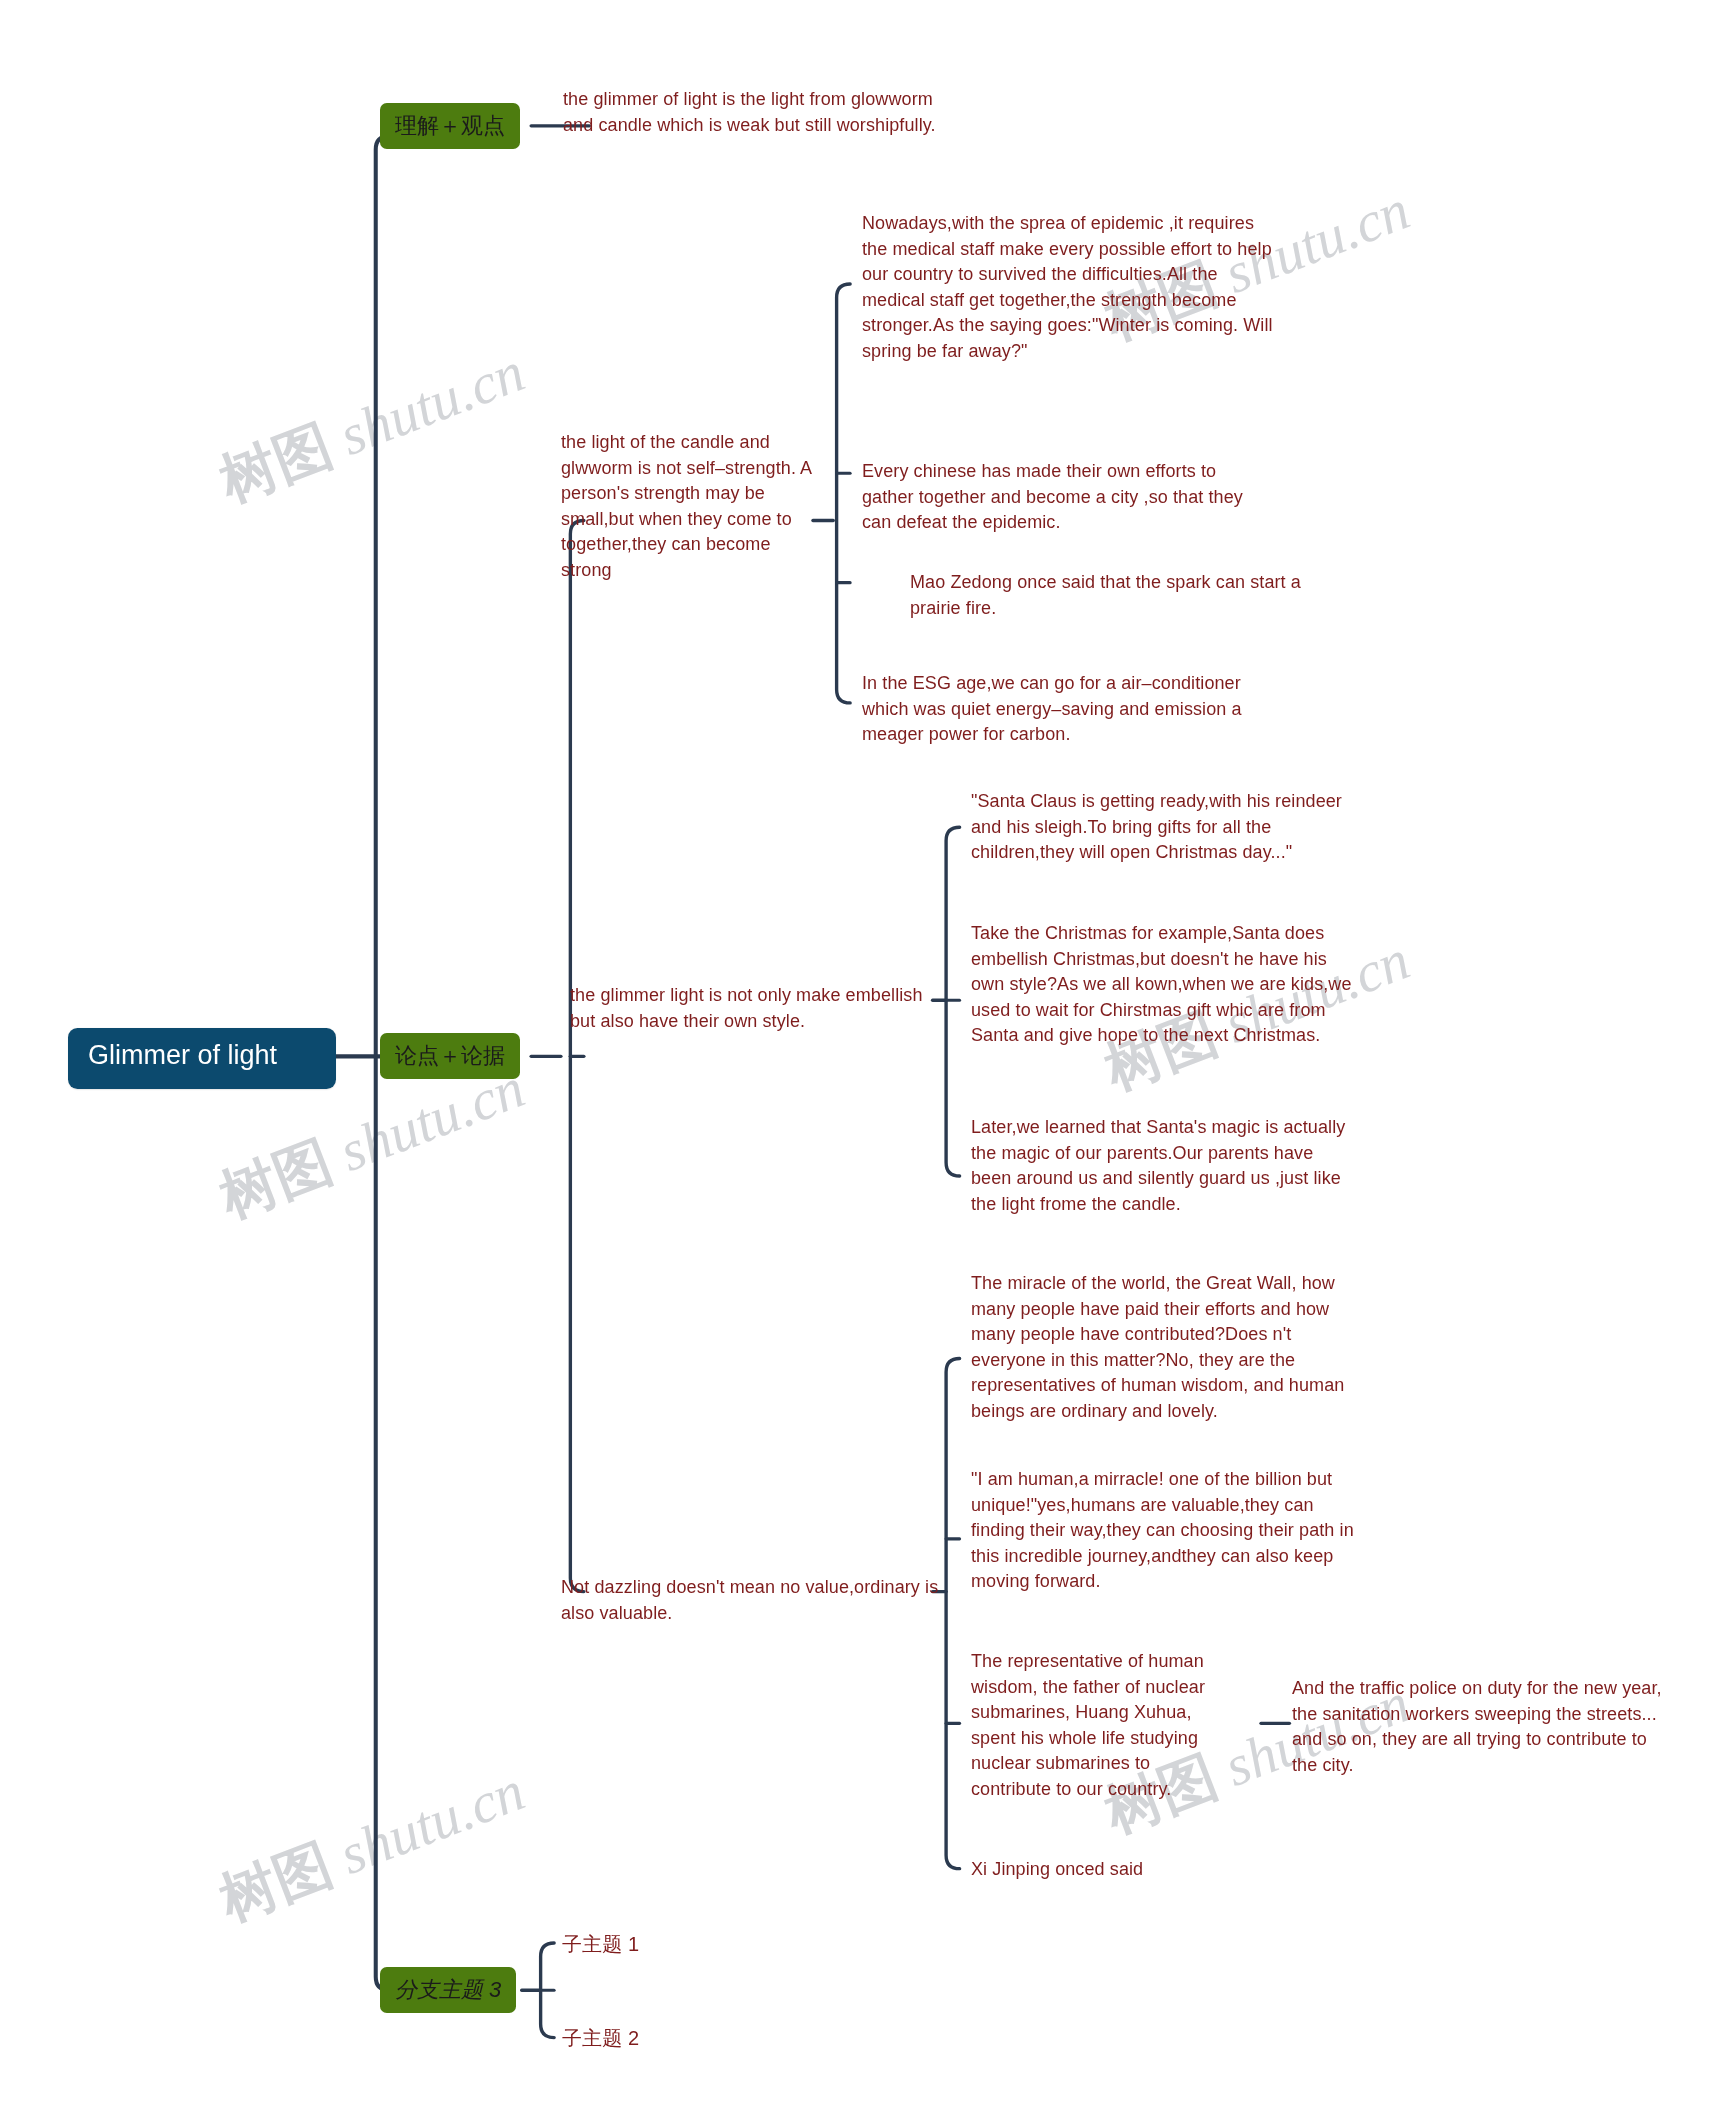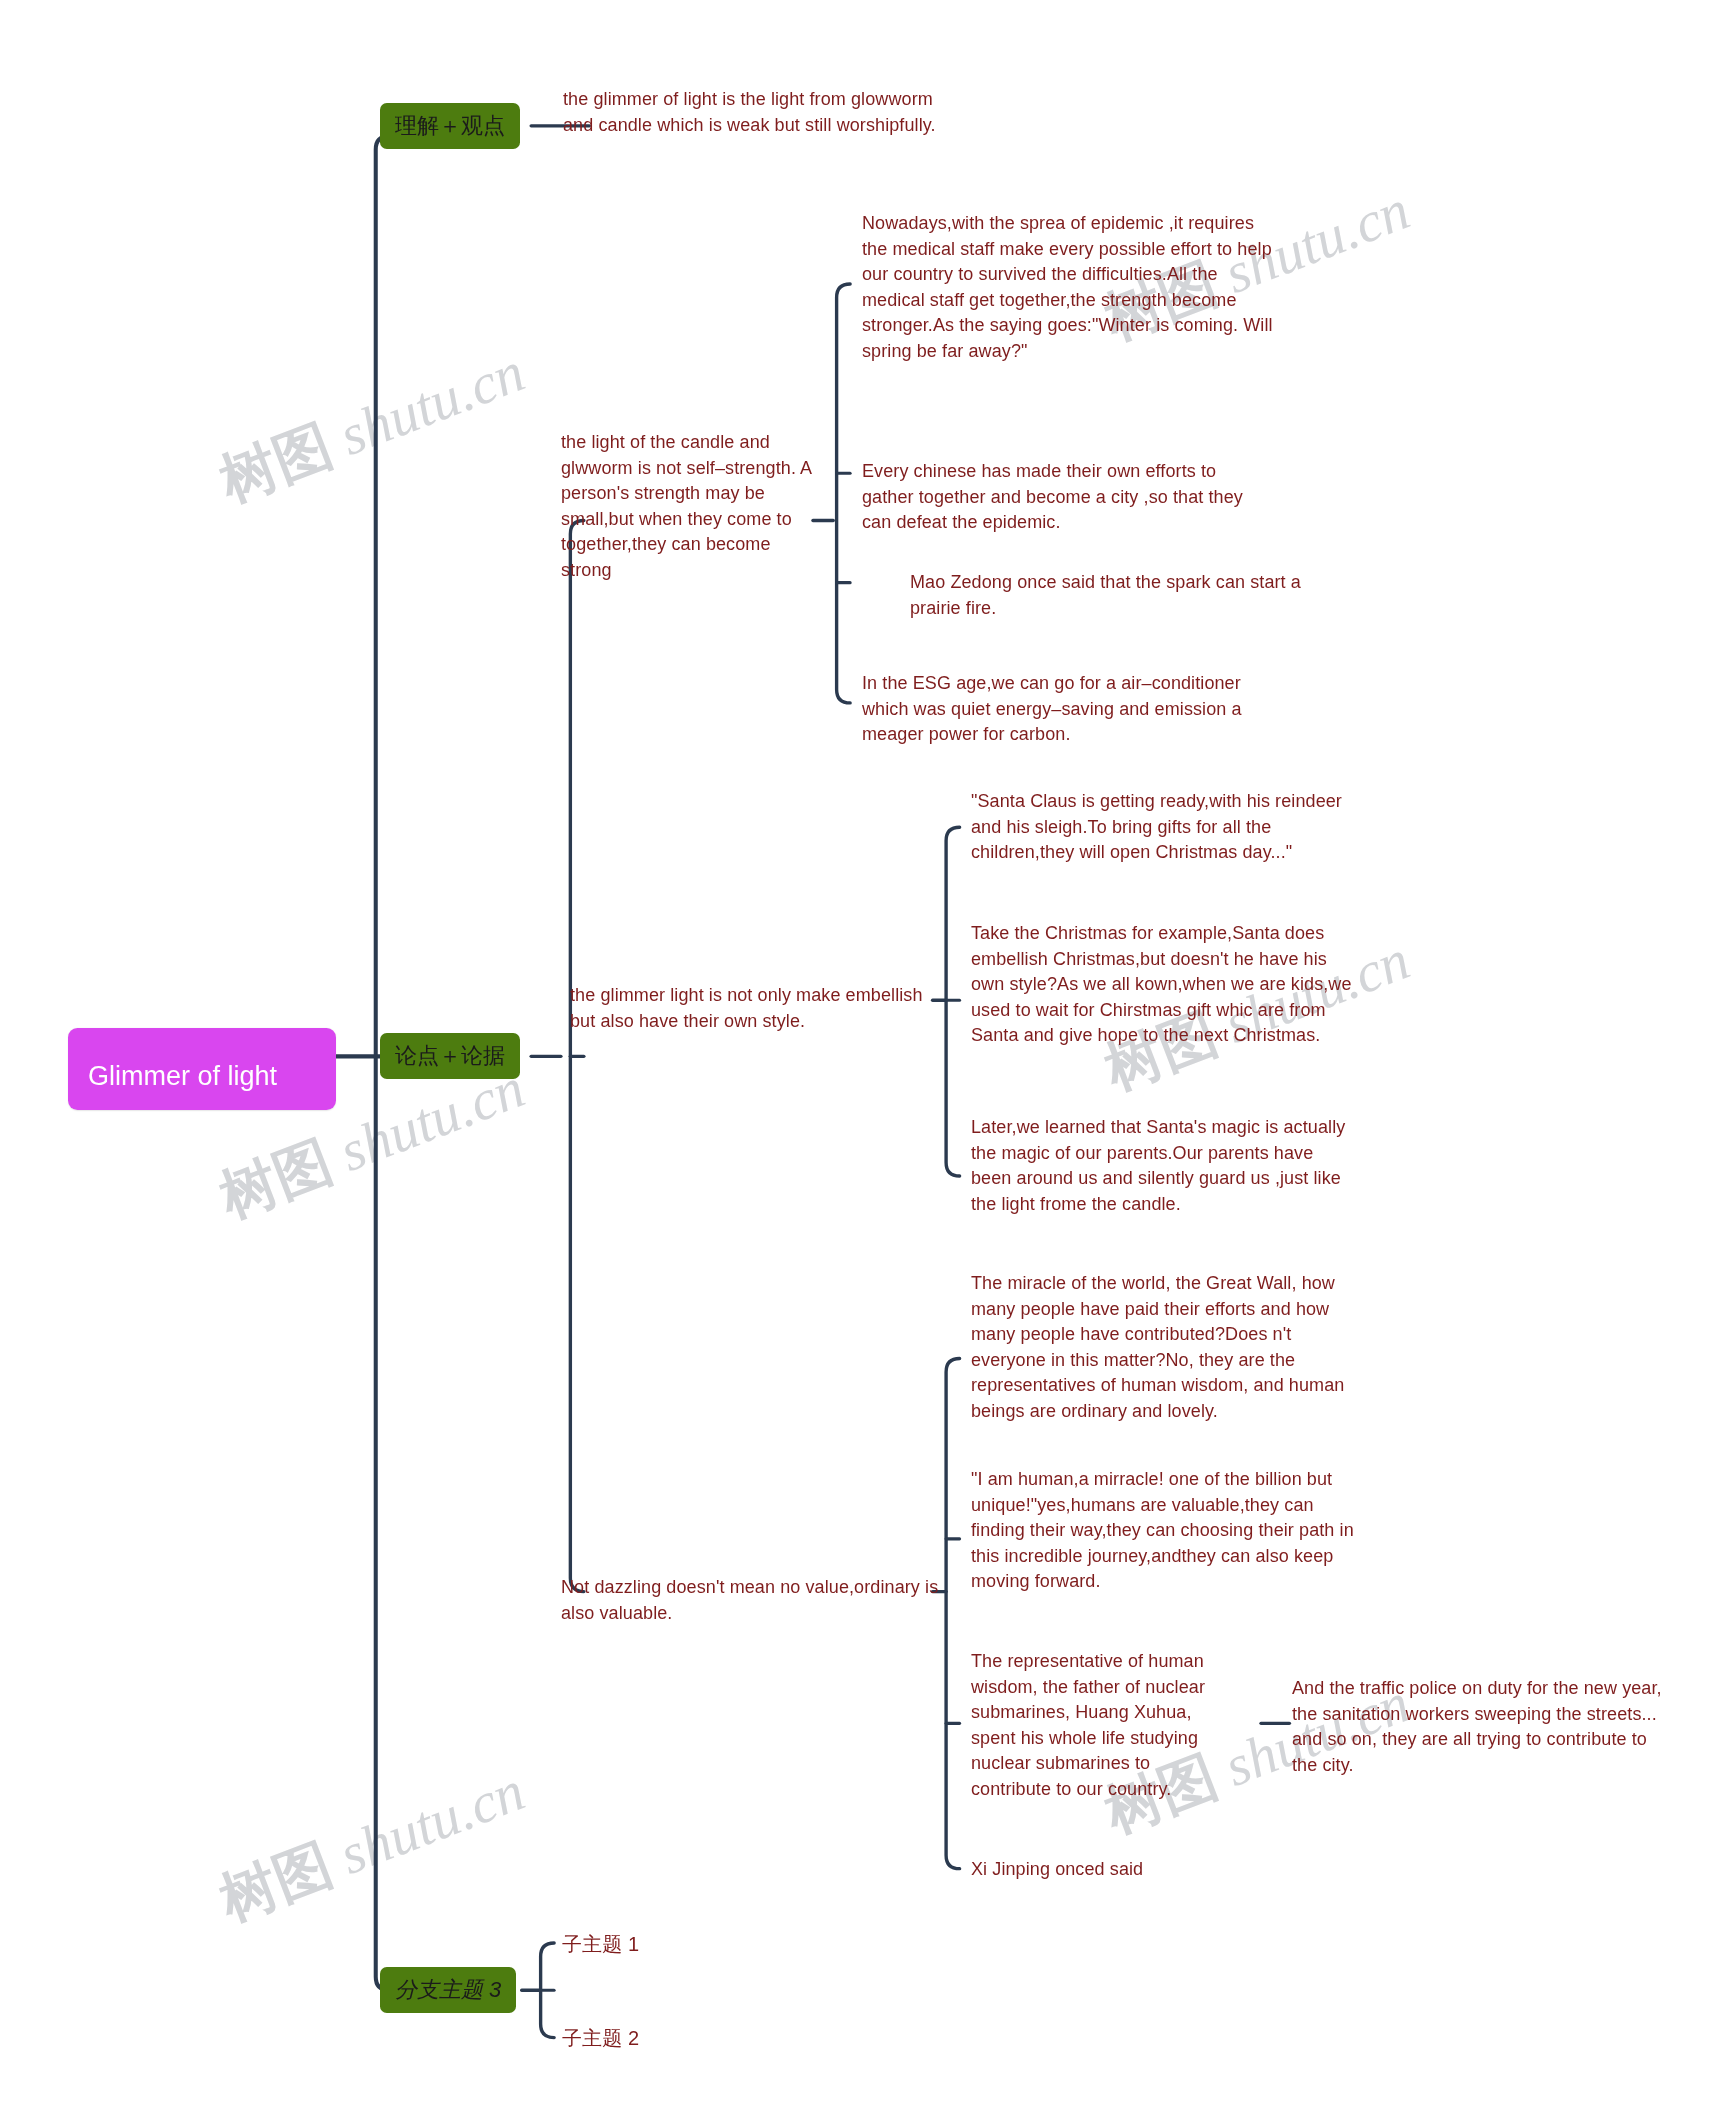--- a/index.html
+++ b/index.html
@@ -51,26 +51,26 @@
     pointer-events: none;
   }
 
   
   .node {
     position: absolute;
     z-index: 3;
     box-sizing: border-box;
   }
   .node-root {
-    background: #d946ef;
+    background: #0c4a6e;
     border-radius: 9.5px;
     color: #ffffff;
     font-size: 27px;
     line-height: 1.25;
-    padding: 32px 20px 16px 20px;
+    padding: 11px 20px 16px 20px;
     white-space: nowrap;
     box-shadow: 0 0.7px 1.4px rgba(0,0,0,0.10);
   }
   .node-chip {
     background: #4d7c0f;
     border-radius: 6.8px;
     color: #1b1b1b;
     font-size: 22px;
     line-height: 1.25;
     padding: 8.8px 15px 10px 15px;

